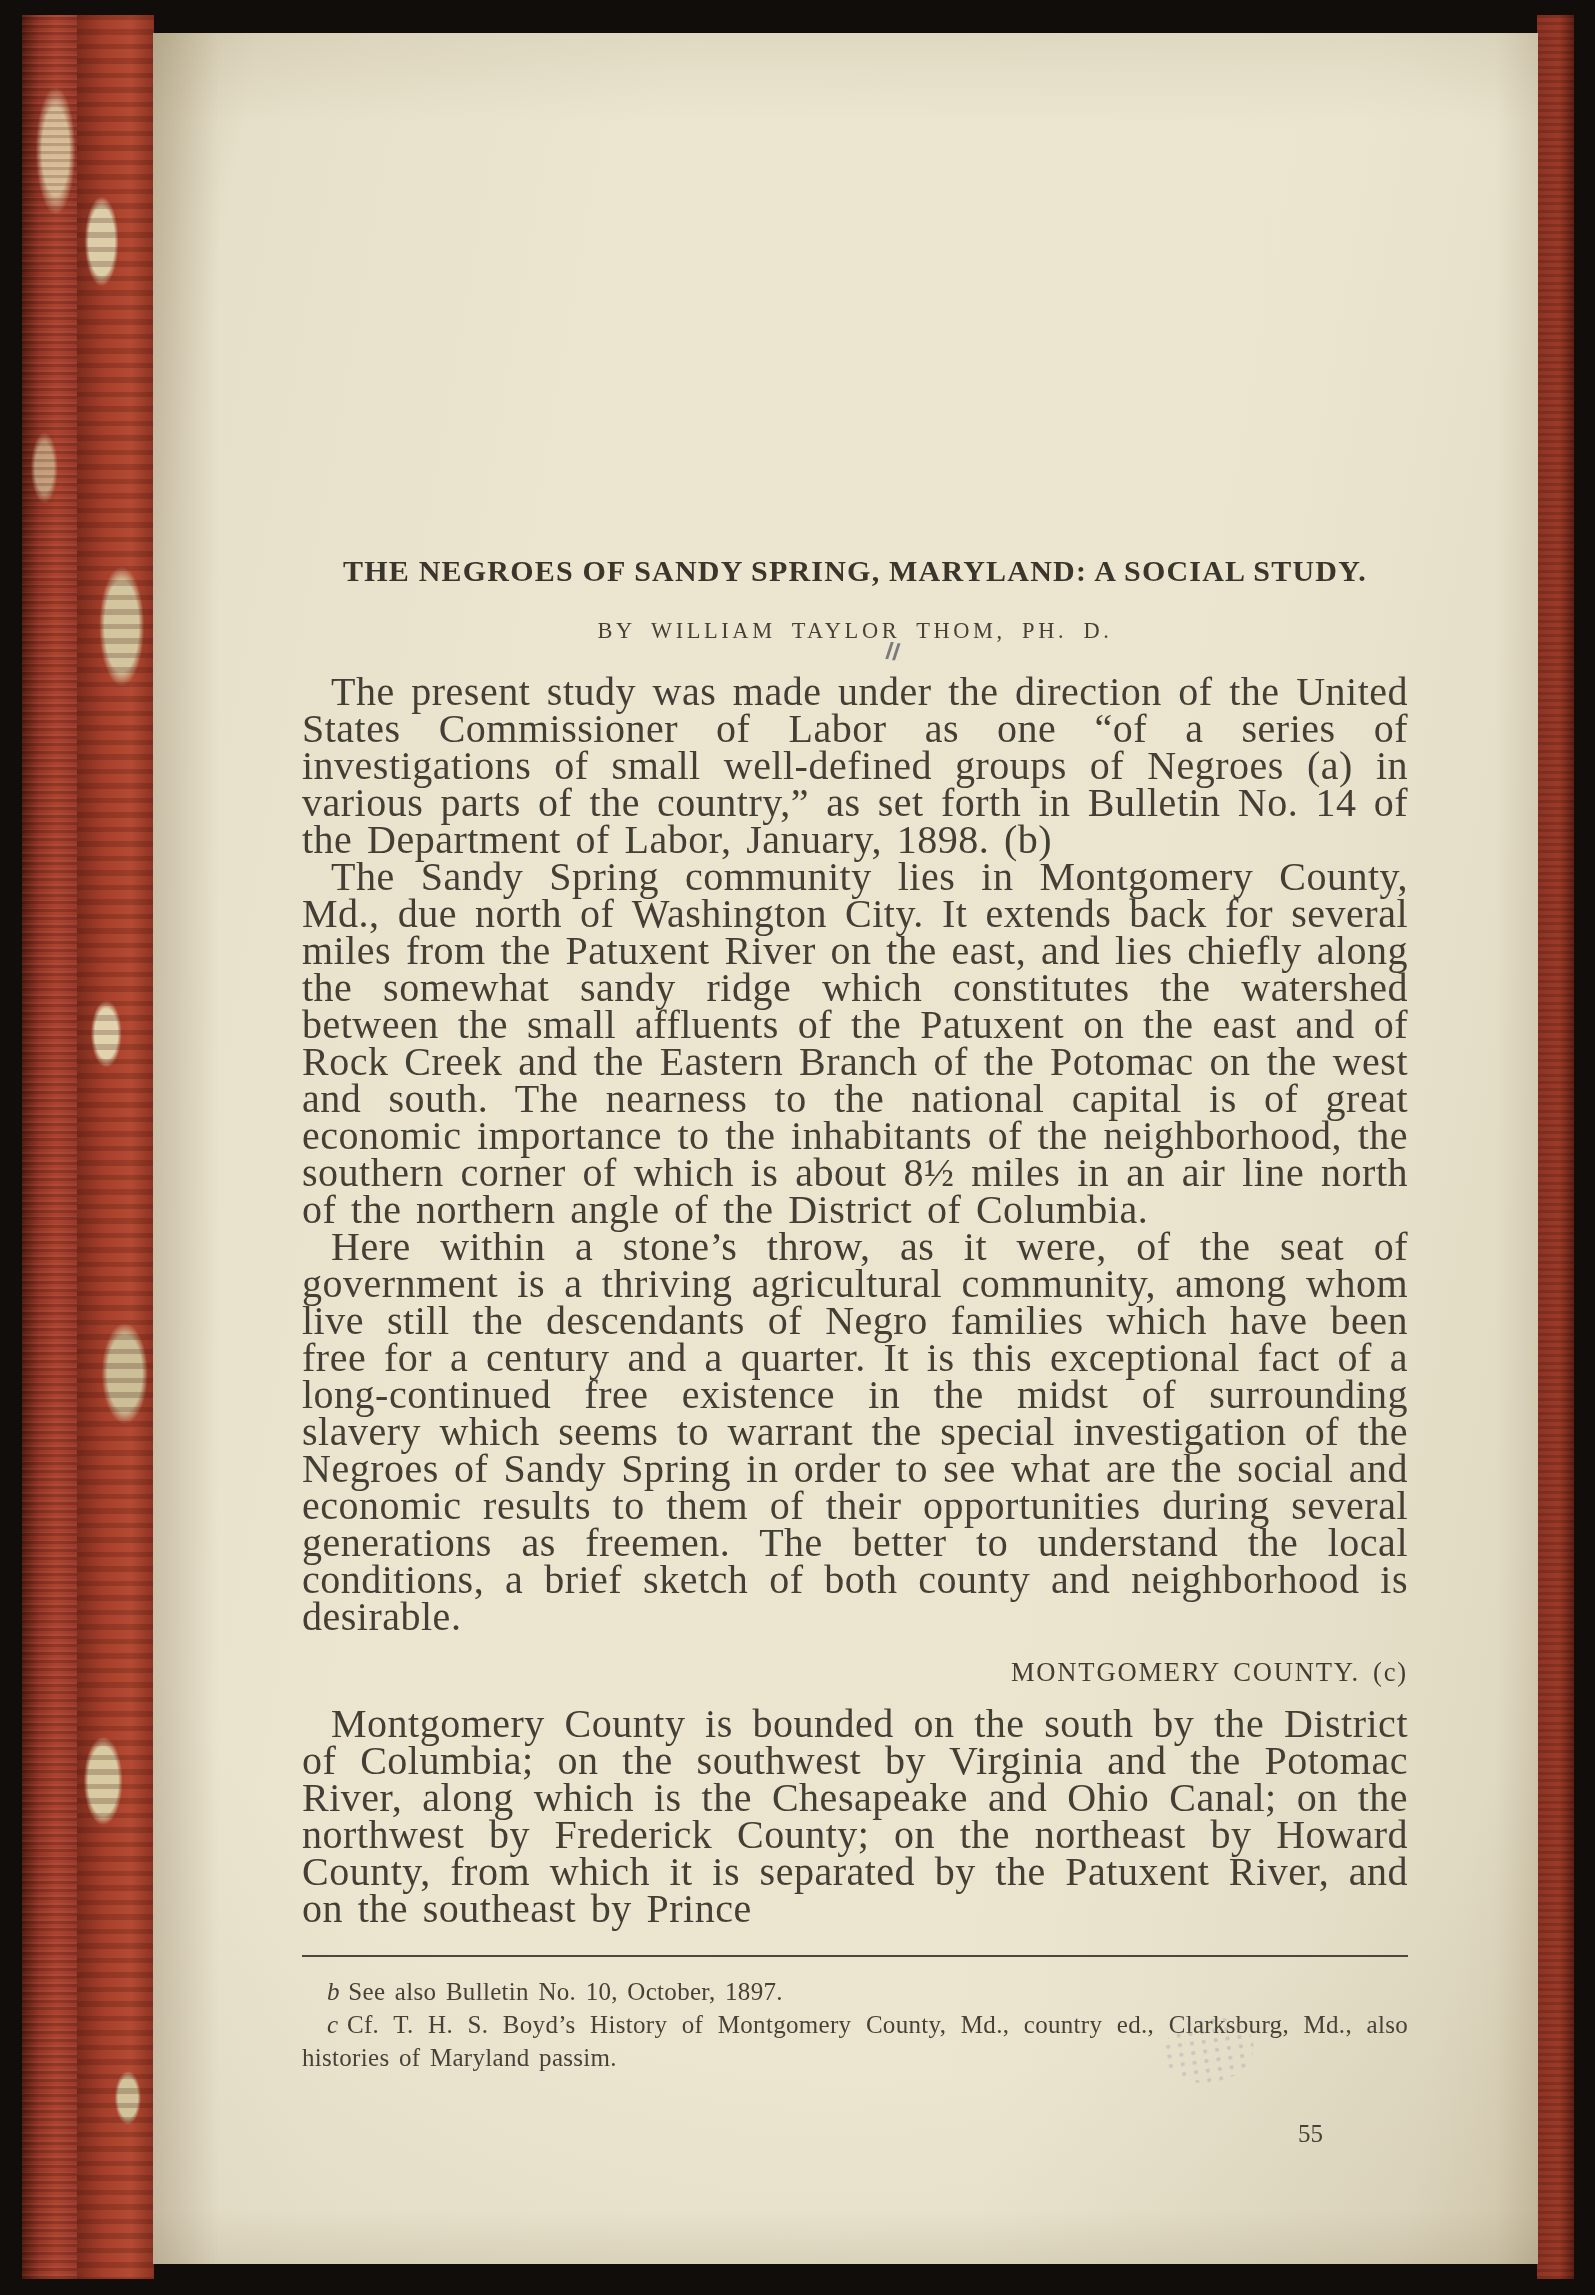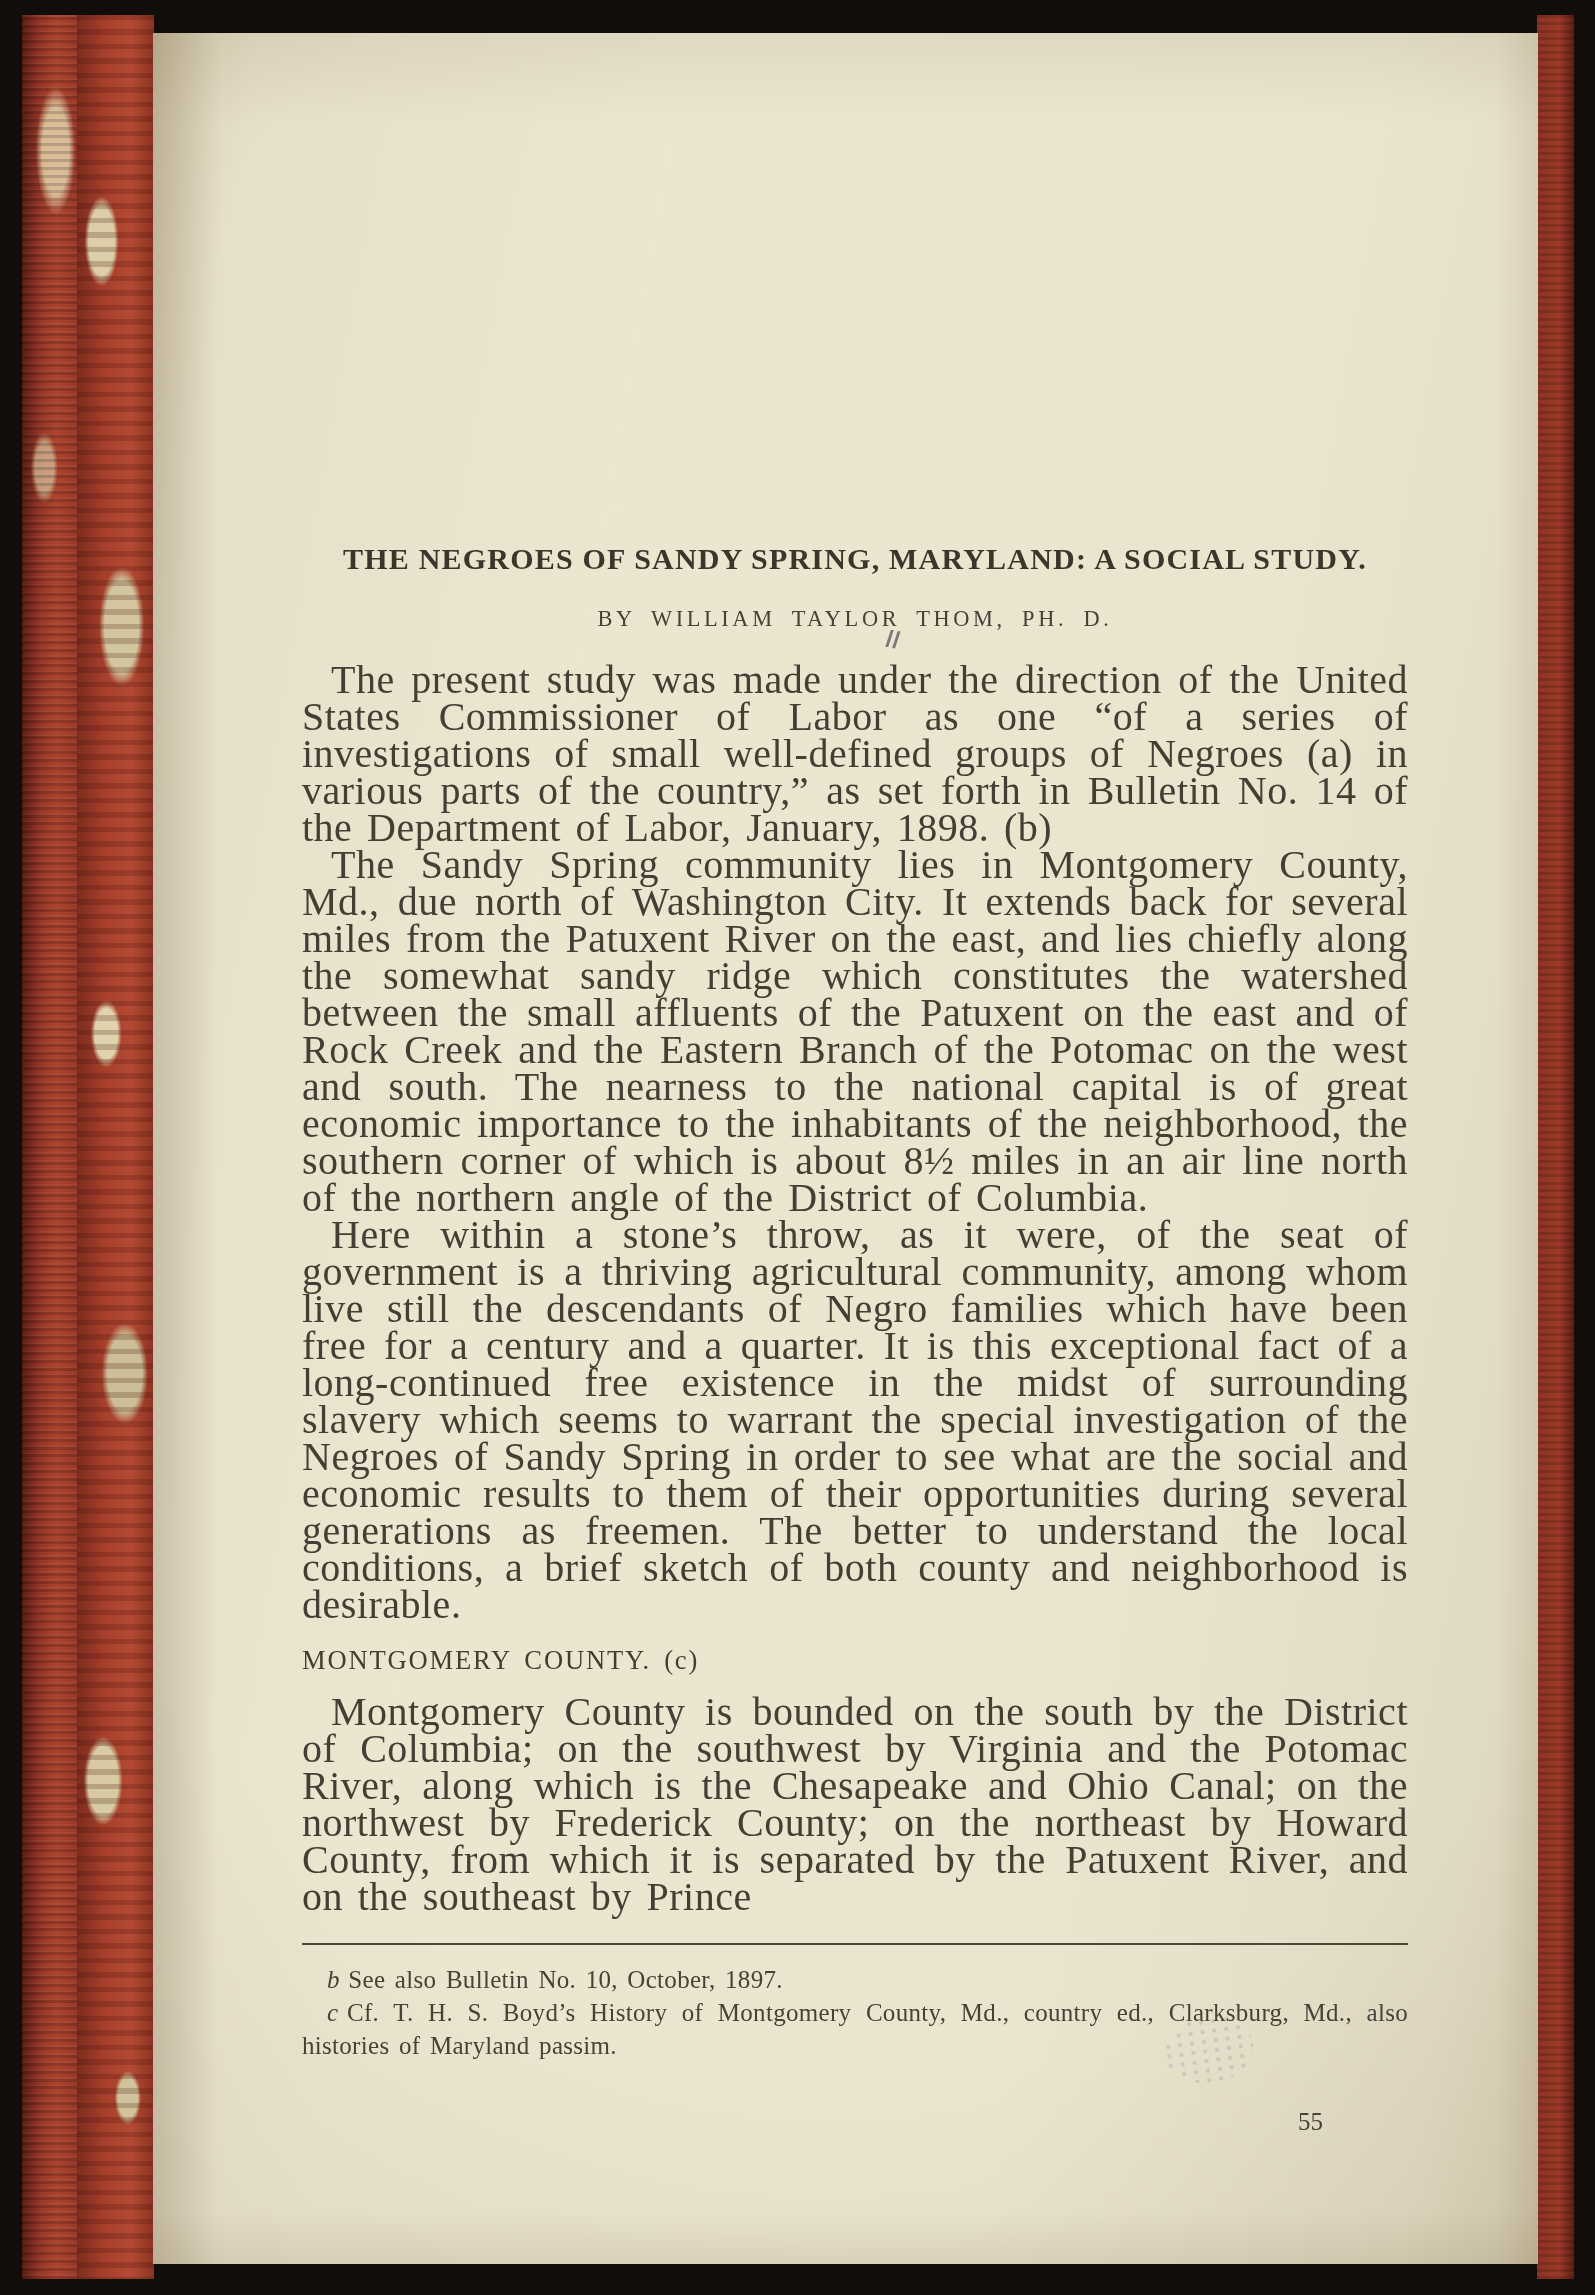--- a/index.html
+++ b/index.html
@@ -78,21 +78,21 @@
 
   
   .text-block {
     position: relative;
     margin: 0 130px 0 149px;   
     padding-top: 506px;
     color: #433f34;
   }
 
   .title {
-    margin: 3px;
+    margin: 15px;
     font-size: 30px;
     line-height: 1.1;
     font-weight: 700;
     letter-spacing: 1.2px;
     text-align: center;
     color: #3a362b;
   }
 
   .byline {
     margin-top: 31px;
@@ -124,21 +124,21 @@
     color: #433f34;
   }
   .body-p.first { margin-top: 14.5px; }
 
   .section-heading {
     margin: 22px 0 17px 0;
     font-size: 26.6px;
     font-weight: 400;
     letter-spacing: 1.8px;
     word-spacing: 4.8px;
-    text-align: left;
+    text-align: right;
     color: #413d31;
   }
 
   .footnote-rule {
     margin-top: 28px;
     width: 100%;
     height: 1.8px;
     background: #4c473b;
   }
 

